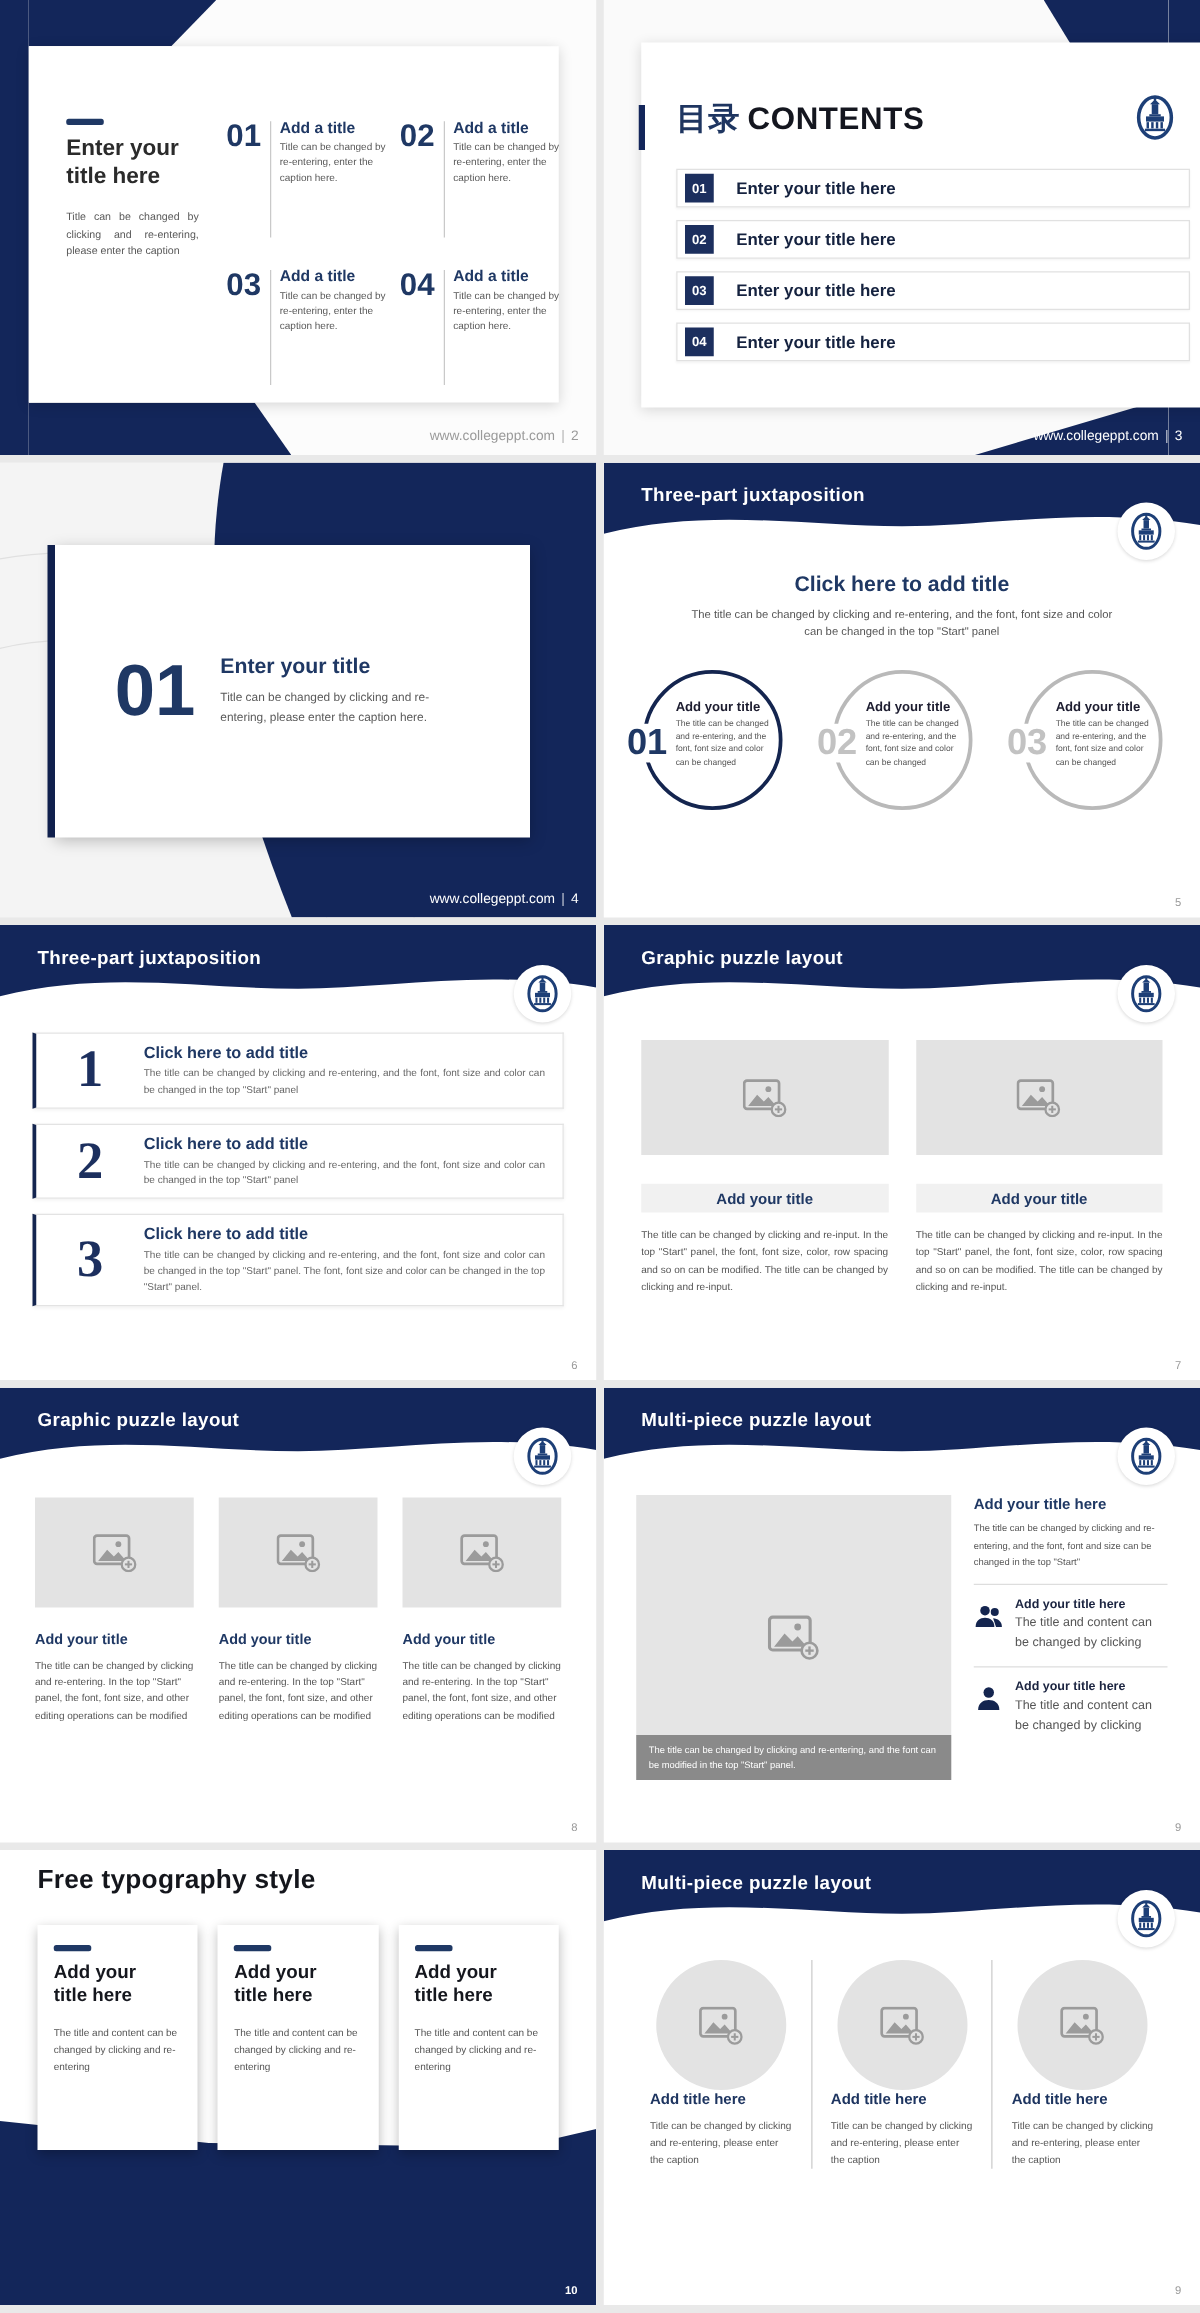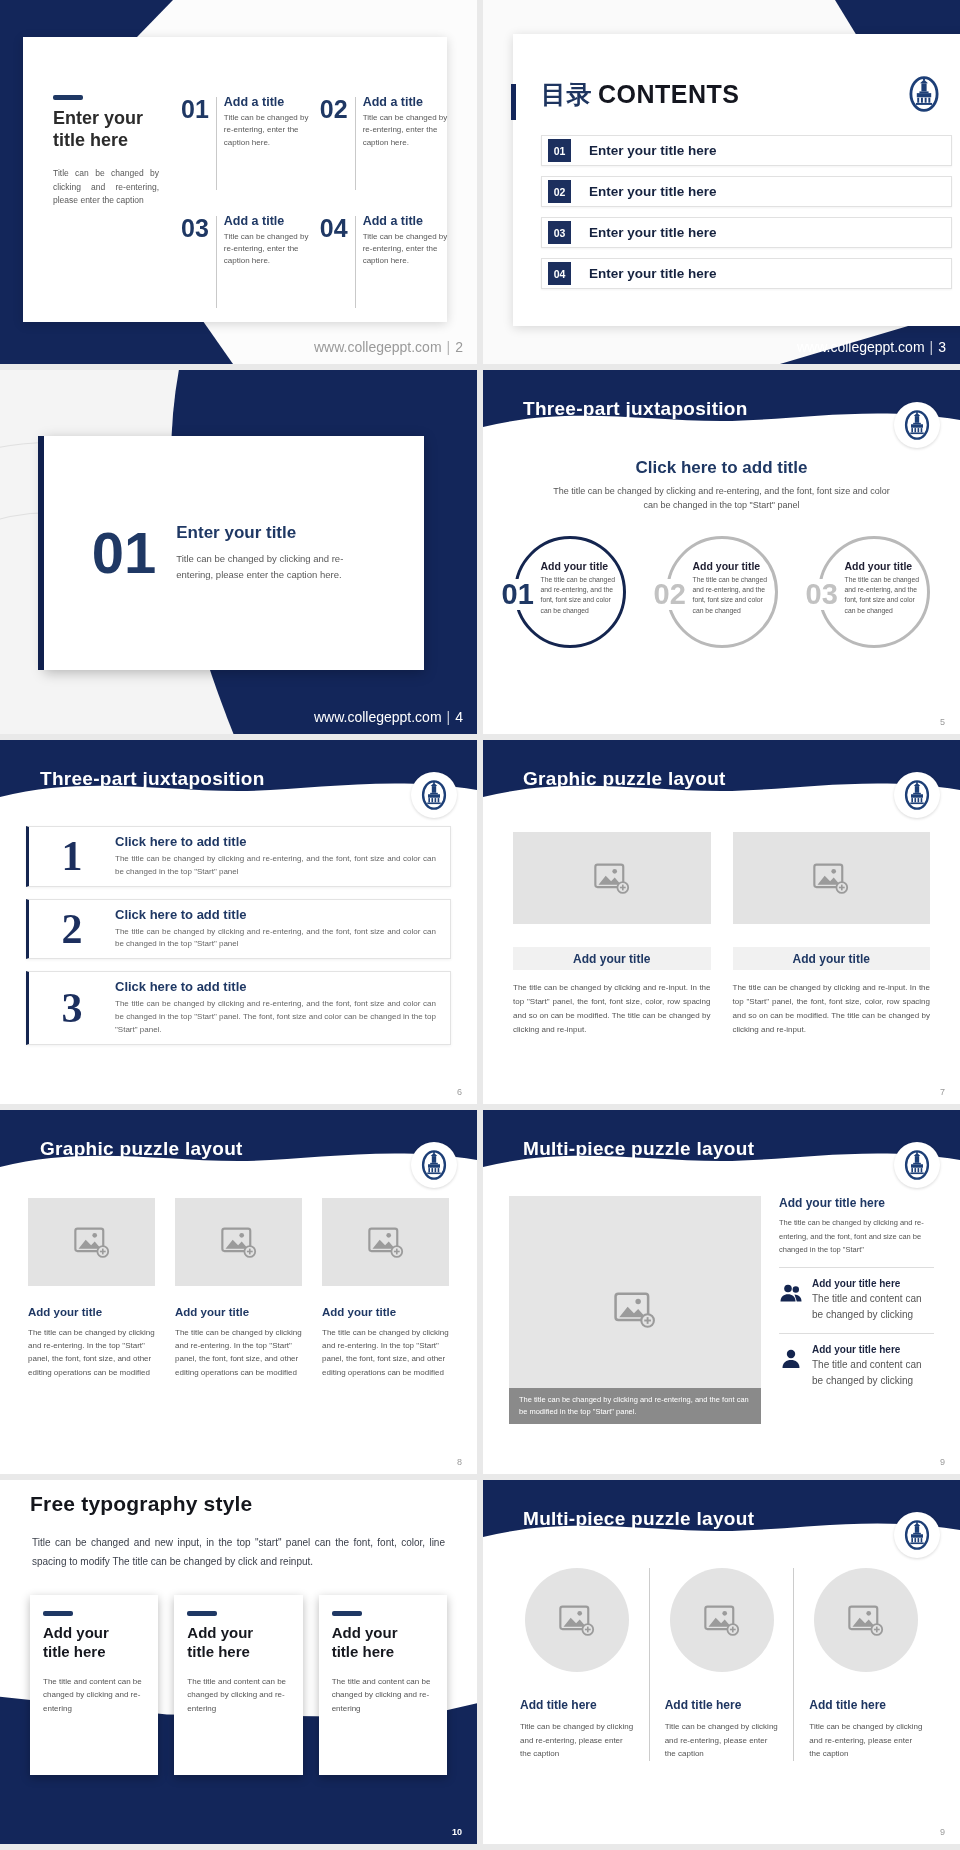--- a/index.html
+++ b/index.html
@@ -2,28 +2,28 @@
 <html><head>
 <meta charset="utf-8">
 <style>
   html,body{margin:0;padding:0}
   body{width:960px;height:1850px;background:#e9e9e9;font-family:"Liberation Sans",sans-serif;-webkit-font-smoothing:antialiased}
   #board{display:grid;grid-template-columns:477px 477px;grid-template-rows:repeat(5,364px);gap:6px;width:960px}
   .cell{position:relative;background:#fff;overflow:hidden}
   .serif{font-family:"Liberation Serif",serif}
   b,i{font-style:normal}
   
-  .foot{position:absolute;right:14px;bottom:9px;font-size:14px;display:flex;gap:5px;align-items:flex-end;z-index:6}
+  .foot{position:absolute;right:14px;bottom:9px;font-size:11px;display:flex;gap:5px;align-items:flex-end;z-index:6}
   .foot em{font-style:normal;opacity:.75}
   .foot.g{color:#9a9a9a}.foot.w{color:#fff}
   .pg{position:absolute;right:15px;bottom:7px;font-size:9px;color:#9a9a9a;z-index:6}
   .pg.w{color:#fff;font-weight:bold}
   .hdr{position:absolute;left:0;top:0;right:0;height:74px;z-index:2}
   .wave{position:absolute;left:0;top:0;width:100%;height:74px}
-  .hdr h1{position:absolute;left:26px;top:14px;margin:14px;font-size:19px;color:#fff;letter-spacing:.3px}
+  .hdr h1{position:absolute;left:26px;top:14px;margin:4px;font-size:15px;color:#fff;letter-spacing:.3px}
   .badge{position:absolute;right:20px;top:32px;width:46px;height:46px;background:#fff;border-radius:50%;display:flex;align-items:center;justify-content:center;box-shadow:0 1px 3px rgba(0,0,0,.15)}
   .badge svg{width:40px;height:40px;color:#1d3f77}
   .ph{background:#e3e3e3;display:flex;align-items:center;justify-content:center;color:#9b9b9b}
   .ph svg{width:36px;height:31px}
   
   .s2{background:#fcfcfc}
   .s2-band{position:absolute;left:0;top:0;width:23px;height:100%;background:#13265a}
   .s2-wtop{position:absolute;left:23px;top:0;width:150px;height:37px;background:#13265a;clip-path:polygon(0 0,100% 0,76% 100%,0 100%)}
   .s2-wbot{position:absolute;left:23px;bottom:0;width:210px;height:42px;background:#13265a;clip-path:polygon(0 0,86% 0,100% 100%,0 100%)}
   .s2-card{position:absolute;left:23px;top:37px;width:424px;height:285px;background:#fff;box-shadow:0 2px 10px rgba(0,0,0,.16);display:flex;padding:58px 16px 0 30px;box-sizing:border-box}
@@ -110,21 +110,21 @@
   .s10 .para{margin:18px 32px 0;font-size:10px;line-height:1.85;color:#3a3f4a;text-align:justify}
   .s10-cards{position:relative;display:flex;gap:16px;margin:24px 30px 0;z-index:3}
   .s10-card{flex:1;background:#fff;box-shadow:0 3px 9px rgba(0,0,0,.28);padding:16px 13px;height:148px}
   .s10-card b{display:block;font-size:15px;line-height:1.25;color:#15171e;margin-bottom:13px;width:80px}
   .s10-card i{display:block;font-size:8px;line-height:1.7;color:#555}
   
   .s11-row{display:flex;margin:88px 22px 0}
   .s11-col{flex:1;padding:0 15px}
   .s11-col + .s11-col{border-left:1px solid #ccc}
   .ph-cir{width:104px;height:104px;border-radius:50%;margin:0 auto}
-  .s11-col b{display:block;margin-top:26px;font-size:12px;color:#1e3560}
+  .s11-col b{display:block;font-size:12px;color:#1e3560}
   .s11-col i{display:block;margin-top:8px;font-size:8px;line-height:1.7;color:#555}
 </style>
 </head>
 <body>
 
 <svg width="0" height="0" style="position:absolute">
   <defs>
     <symbol id="logo" viewBox="0 0 44 44">
       <ellipse cx="22" cy="22" rx="12" ry="15" fill="none" stroke="currentColor" stroke-width="2.6"></ellipse>
       <rect x="21.1" y="6.8" width="1.8" height="2.6" fill="currentColor"></rect>
@@ -477,21 +477,20 @@
             </div>
         </div>
       </div>
     </div>
     <span class="pg">9</span>
   </div>
 
   <div class="cell s10">
     <div class="s10-navy"></div>
     <h1>Free typography style</h1>
-    <p class="para">Title can be changed and new input, in the top "start" panel can the font, font, color, line spacing to modify The title can be changed by click and reinput.</p>
     <div class="s10-cards">
       <div class="s10-card">
         <div class="dash"></div>
         <b>Add your title here</b>
         <i>The title and content can be changed by clicking and re-entering</i>
       </div>
       <div class="s10-card">
         <div class="dash"></div>
         <b>Add your title here</b>
         <i>The title and content can be changed by clicking and re-entering</i>

